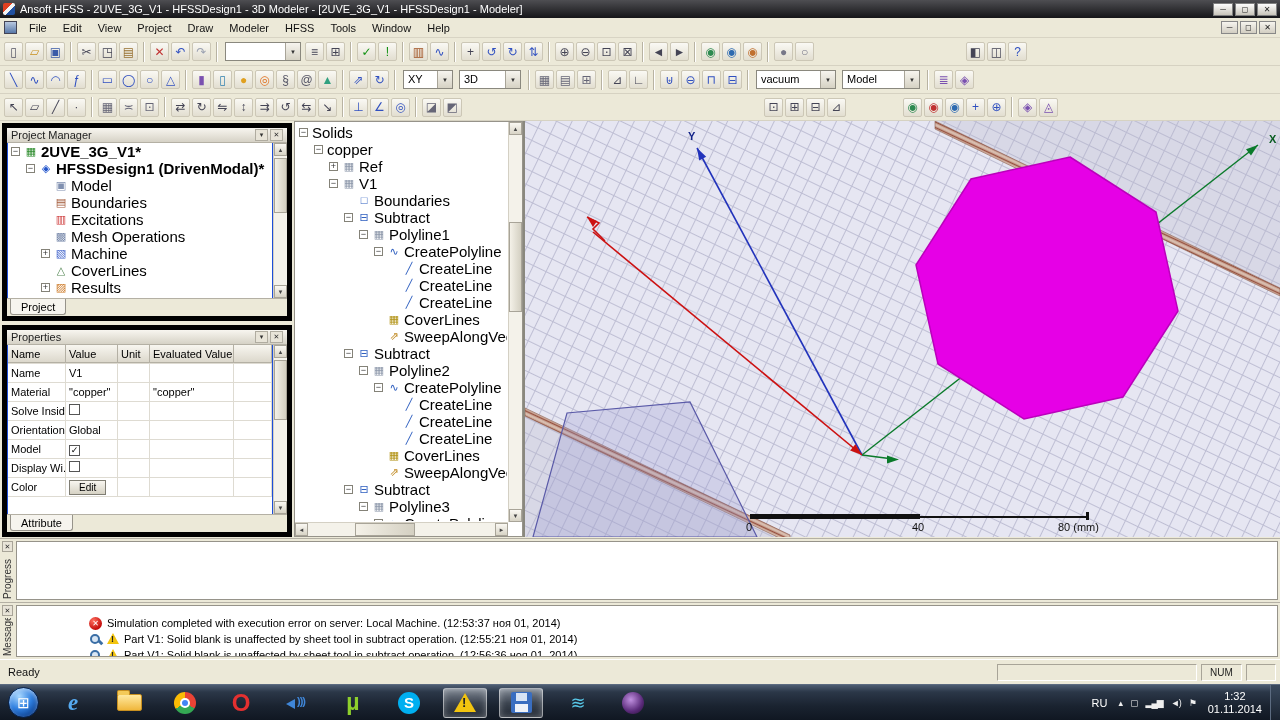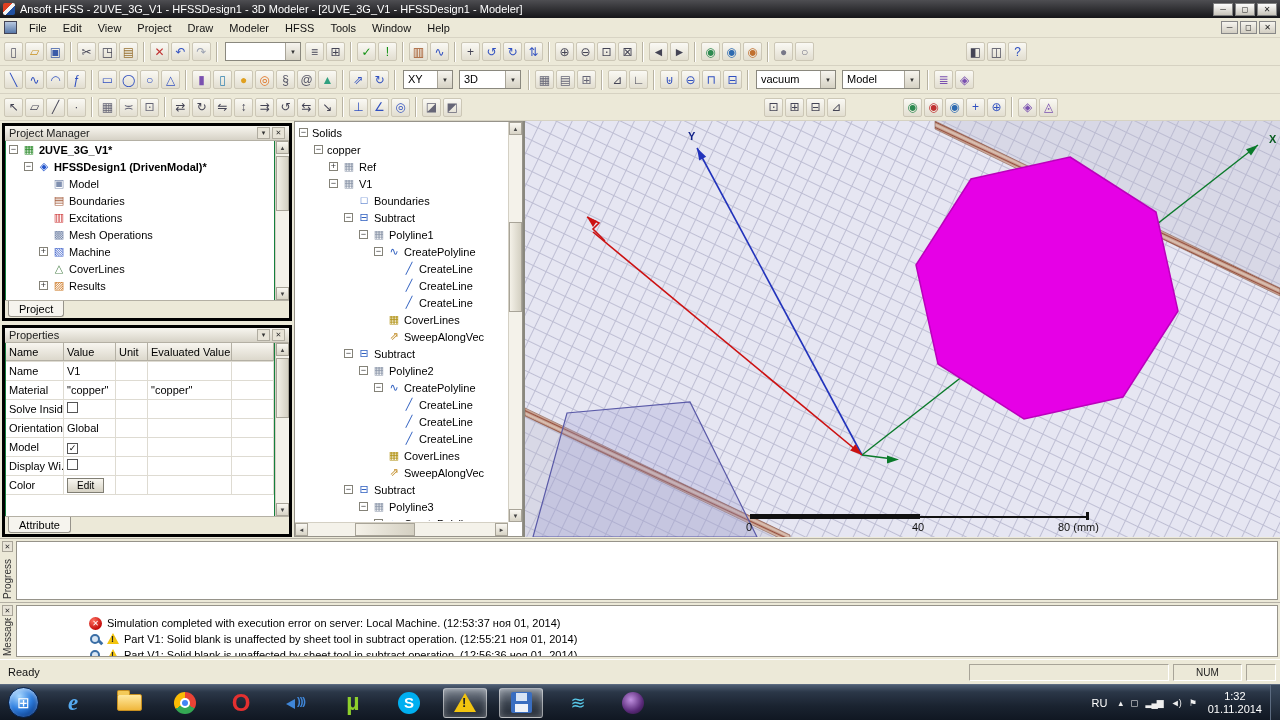--- a/index.html
+++ b/index.html
@@ -26,37 +26,37 @@
 #tb2{top:66px;height:28px}
 #tb3{top:94px;height:27px}
 .tbicon{width:19px;height:19px;flex:none;display:inline-flex;align-items:center;justify-content:center;font-size:12px;margin:0 1px;background:linear-gradient(#faf9f4,#e2ded0);border:1px solid #ccc7b6;border-radius:2px;line-height:1}
 .tbsep{width:2px;height:20px;flex:none;border-left:1px solid #b8b3a2;border-right:1px solid #fff;margin:0 4px}
 .tbgap{flex:none;height:1px}
 .tbcombo{height:19px;flex:none;background:#fff;border:1px solid #8a887e;display:inline-flex;align-items:stretch;margin:0 3px;overflow:hidden}
 .tbcombo .cv{flex:1;padding:2px 0 0 4px;font-size:11px;white-space:nowrap}
 .tbcombo .ca{width:15px;background:linear-gradient(#f6f4ee,#d6d2c4);border-left:1px solid #a8a498;font-size:6px;display:flex;align-items:center;justify-content:center;color:#333}
 
 
-.panel{position:absolute;background:#15803d;border:3px solid #000000}
+.panel{position:absolute;background:#1d4ed8;border:5px solid #000000}
 .phead{height:15px;background:linear-gradient(#f8f6f0,#d6d2c6);border-bottom:1px solid #b4b0a4;display:flex;align-items:center;padding:0 4px;color:#222}
 .phead .ptitle{flex:1;font-size:11px;white-space:nowrap}
 .phbtn{width:13px;height:12px;margin-left:2px;display:inline-flex;align-items:center;justify-content:center;font-size:7px;color:#333;background:#e8e4d8;border:1px solid #b0aca0;flex:none}
 .ptabs{position:absolute;left:0;right:0;bottom:0;height:18px;background:#ece9d8;border-top:1px solid #b4b0a4;display:flex;padding:0 0 0 3px}
 .ptab{padding:2px 10px 0;background:#f6f4ee;border:1px solid #96938a;border-top:none;border-radius:0 0 3px 3px;font-size:11px;height:16px}
 
 #pm-panel{left:2px;top:123px;width:290px;height:198px}
 #pm-tree{position:absolute;left:1px;top:15px;right:15px;bottom:18px;overflow:hidden;background:#fff}
 #props-panel{left:2px;top:325px;width:290px;height:212px}
 
 
 .trow{height:17px;display:flex;align-items:center;white-space:nowrap}
 .texp{width:9px;height:9px;flex:none;border:1px solid #848278;background:#fff;color:#333;font-size:9px;line-height:1;display:inline-flex;align-items:center;justify-content:center;margin-right:4px}
 .texp-sp{width:13px;flex:none}
 .tico{width:14px;flex:none;text-align:center;font-size:11px;margin-right:3px;line-height:1}
-.tlabel{font-size:11px;color:#000}
+.tlabel{font-size:15px;color:#000}
 .tlabel.b{font-weight:bold}
 
 
 .vscroll{position:absolute;width:14px;background:#f4f2ea;border-left:1px solid #d4d0c4}
 .hscroll{position:absolute;height:14px;background:#f4f2ea;border-top:1px solid #d4d0c4}
 .sbtn{position:absolute;width:13px;height:13px;background:linear-gradient(#faf8f2,#d8d4c6);border:1px solid #a8a498;font-size:6px;display:flex;align-items:center;justify-content:center;color:#444}
 .sthumb{position:absolute;background:linear-gradient(90deg,#f4f1e8,#d4d0c2);border:1px solid #a8a498}
 
 
 #ptable{position:absolute;left:1px;top:15px;right:15px;bottom:18px;overflow:hidden;background:#fff}
@@ -639,21 +639,21 @@
           <span class="ic-search"></span>
           <span class="ic-warn"></span>
           <span class="msg-text">Part V1: Solid blank is unaffected by sheet tool in subtract operation.  (12:56:36 ноя 01, 2014)</span>
         </div>
       </div>
   </div>
 
   <div id="statusbar">
     <span id="status-ready">Ready</span>
     <span class="scell" style="width:200px"></span>
-    <span class="scell" style="width:69px">NUM</span>
+    <span class="scell" style="width:41px">NUM</span>
     <span class="scell" style="width:30px"></span>
   </div>
 
   <div id="taskbar">
     <div id="start-orb">
         <span>⊞</span>
       </div>
     <div id="tk-icons">
         <div class="tkbtn">
           <span class="tkg tk-ie">e</span>

